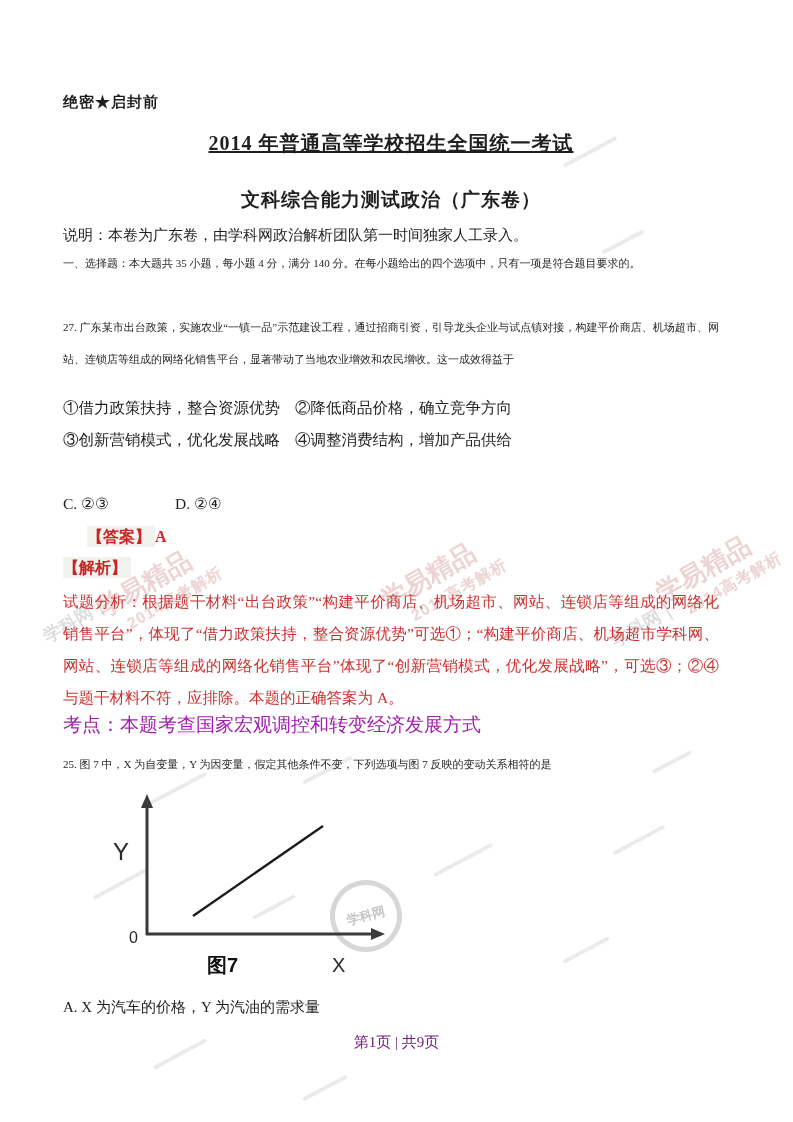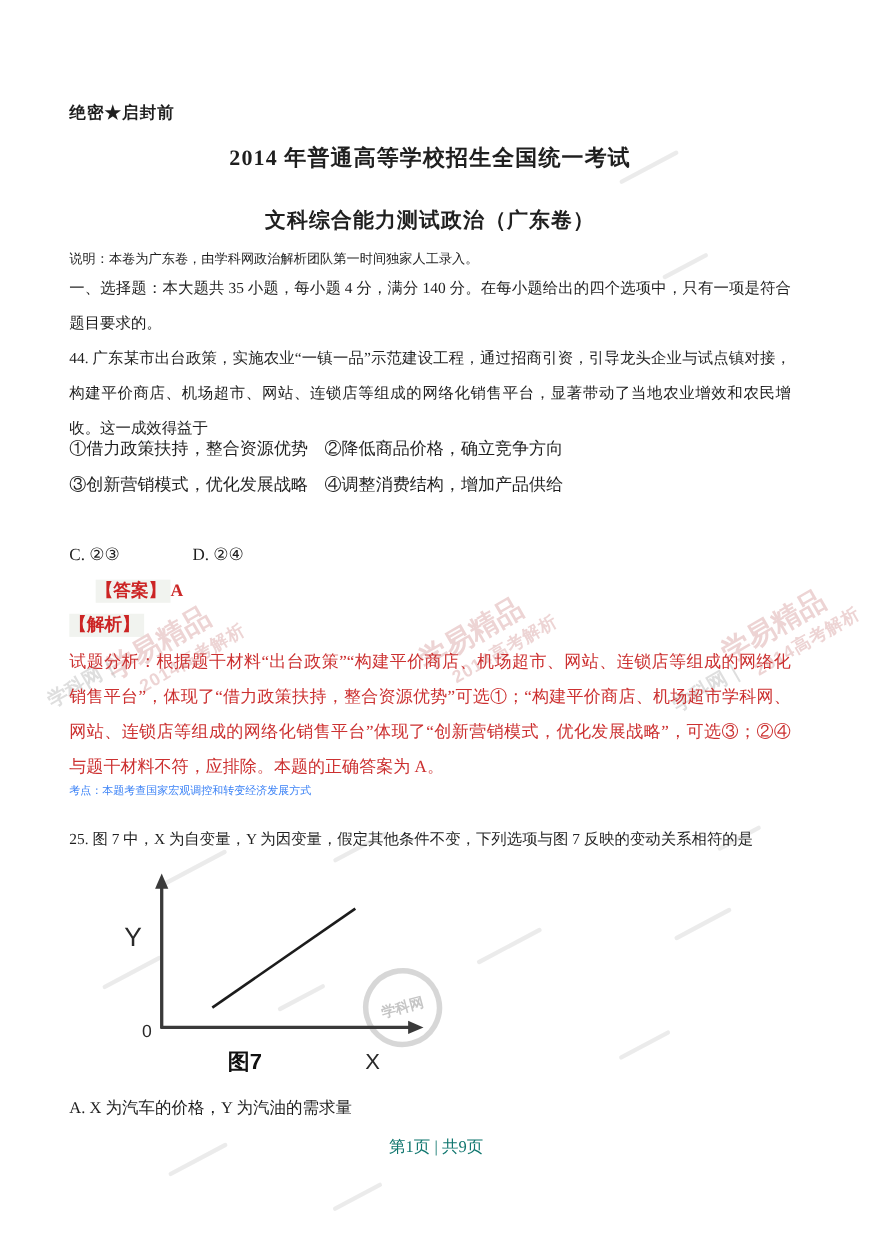--- a/index.html
+++ b/index.html
@@ -13,38 +13,38 @@
   }
   .page{position:absolute;inset:0;}
   .content{
     position:absolute;left:63px;top:0;width:668px;height:100%;
     z-index:2;
   }
   .abs{position:absolute;left:0;right:12px;}
   .classification{font-size:15px;font-weight:bold;letter-spacing:1px;}
   .title-1{font-size:20px;font-weight:bold;text-align:center;letter-spacing:1px;}
   .title-2{font-size:19px;font-weight:bold;text-align:center;letter-spacing:1px;}
-  .para{font-size:14px;line-height:32px;text-align:justify;}
-  .note{font-size:12px;}
+  .para{font-size:11px;line-height:32px;text-align:justify;}
+  .note{font-size:15px;}
   .row{display:flex;font-size:15.5px;}
   .st-row .cell-a{width:232px;}
   .ch-row .cell-a{width:112px;}
   .red{color:#cc2929;}
   .ans-label{
     font-size:16px;font-weight:bold;color:#cc2424;
     background:rgba(215,222,208,0.35);
     padding:2px 4px 2px 0;
   }
   .analysis{font-size:15.5px;line-height:32px;text-align:justify;color:#cc3030;}
-  .point{font-size:10px;color:#3b82f6;}
+  .point{font-size:19px;color:#a21caf;}
   .figure-wrap{position:absolute;left:22px;}
   .option-a{font-size:15px;}
   .footer{
     position:absolute;left:0;width:100%;top:1033px;
-    text-align:center;font-size:15px;color:#0f766e;z-index:2;
+    text-align:center;font-size:15px;color:#701a75;z-index:2;
   }
   
   .wm{
     position:absolute;z-index:1;
     transform:rotate(-30deg);
     font-family:"Liberation Sans","DejaVu Sans",sans-serif;
     font-weight:bold;white-space:nowrap;
     pointer-events:none;
   }
   .wm-pink{color:rgba(214,160,160,0.45);}
@@ -103,29 +103,29 @@
   <div class="streak" style="left:560px;top:948px;width:52px;"></div>
 
   <div class="wm-logo" style="left:330px;top:880px;">
     <span>学科网</span>
   </div>
 
   <div class="content">
 
     <div class="abs classification" style="top:93px;">绝密★启封前</div>
 
-    <h1 class="abs title-1" style="top:130px;margin:0;">2014 年普通高等学校招生全国统一考试</h1>
+    <h1 class="abs title-1" style="top:130px;margin:0;text-decoration:underline;">2014 年普通高等学校招生全国统一考试</h1>
 
     <h2 class="abs title-2" style="top:177px;margin:10px;">文科综合能力测试政治（广东卷）</h2>
 
     <div class="abs para note" style="top:219px;">说明：本卷为广东卷，由学科网政治解析团队第一时间独家人工录入。</div>
 
     <div class="abs para" style="top:247px;">一、选择题：本大题共 35 小题，每小题 4 分，满分 140 分。在每小题给出的四个选项中，只有一项是符合题目要求的。</div>
 
-    <div class="abs para" style="top:311px;">44. 广东某市出台政策，实施农业“一镇一品”示范建设工程，通过招商引资，引导龙头企业与试点镇对接，构建平价商店、机场超市、网站、连锁店等组成的网络化销售平台，显著带动了当地农业增效和农民增收。这一成效得益于</div>
+    <div class="abs para" style="top:311px;">27. 广东某市出台政策，实施农业“一镇一品”示范建设工程，通过招商引资，引导龙头企业与试点镇对接，构建平价商店、机场超市、网站、连锁店等组成的网络化销售平台，显著带动了当地农业增效和农民增收。这一成效得益于</div>
 
     <div class="abs row st-row" style="top:398px;">
       <span class="cell-a">①借力政策扶持，整合资源优势</span>
       <span class="cell-b">②降低商品价格，确立竞争方向</span>
     </div>
     <div class="abs row st-row" style="top:430px;">
       <span class="cell-a">③创新营销模式，优化发展战略</span>
       <span class="cell-b">④调整消费结构，增加产品供给</span>
     </div>
 

